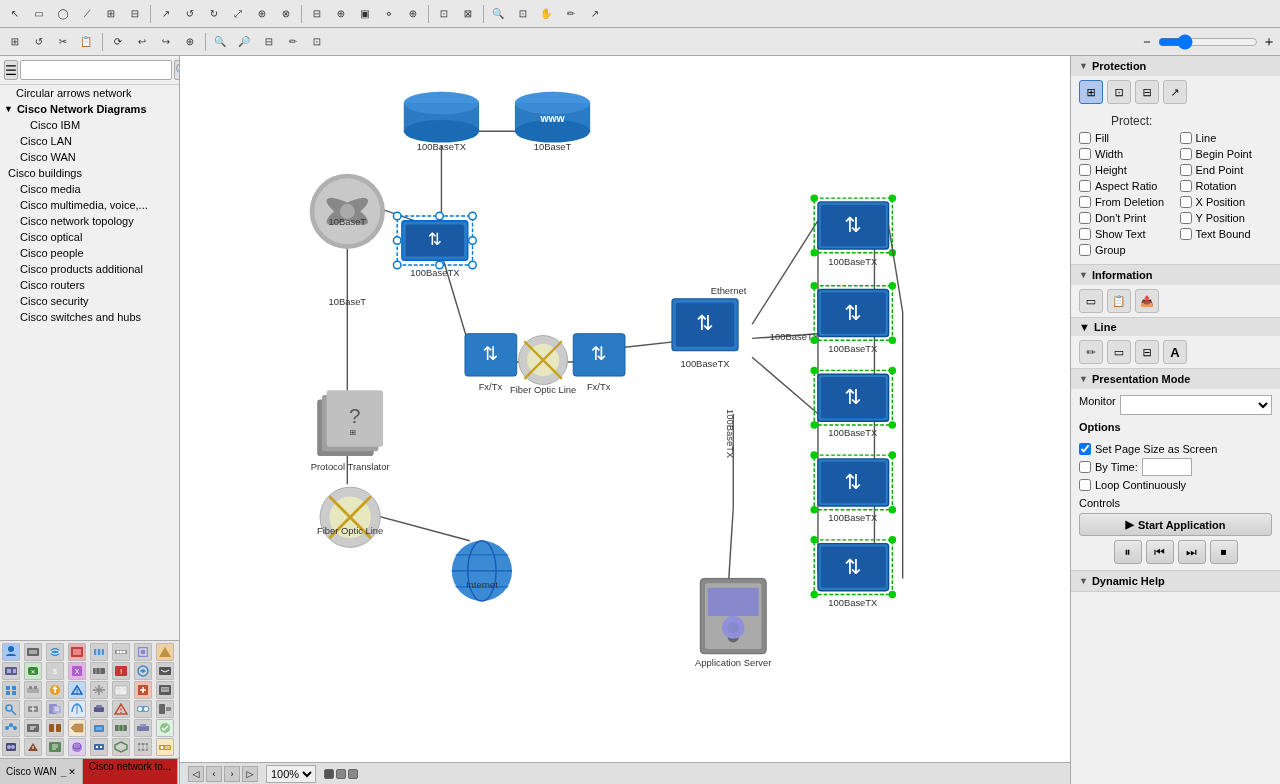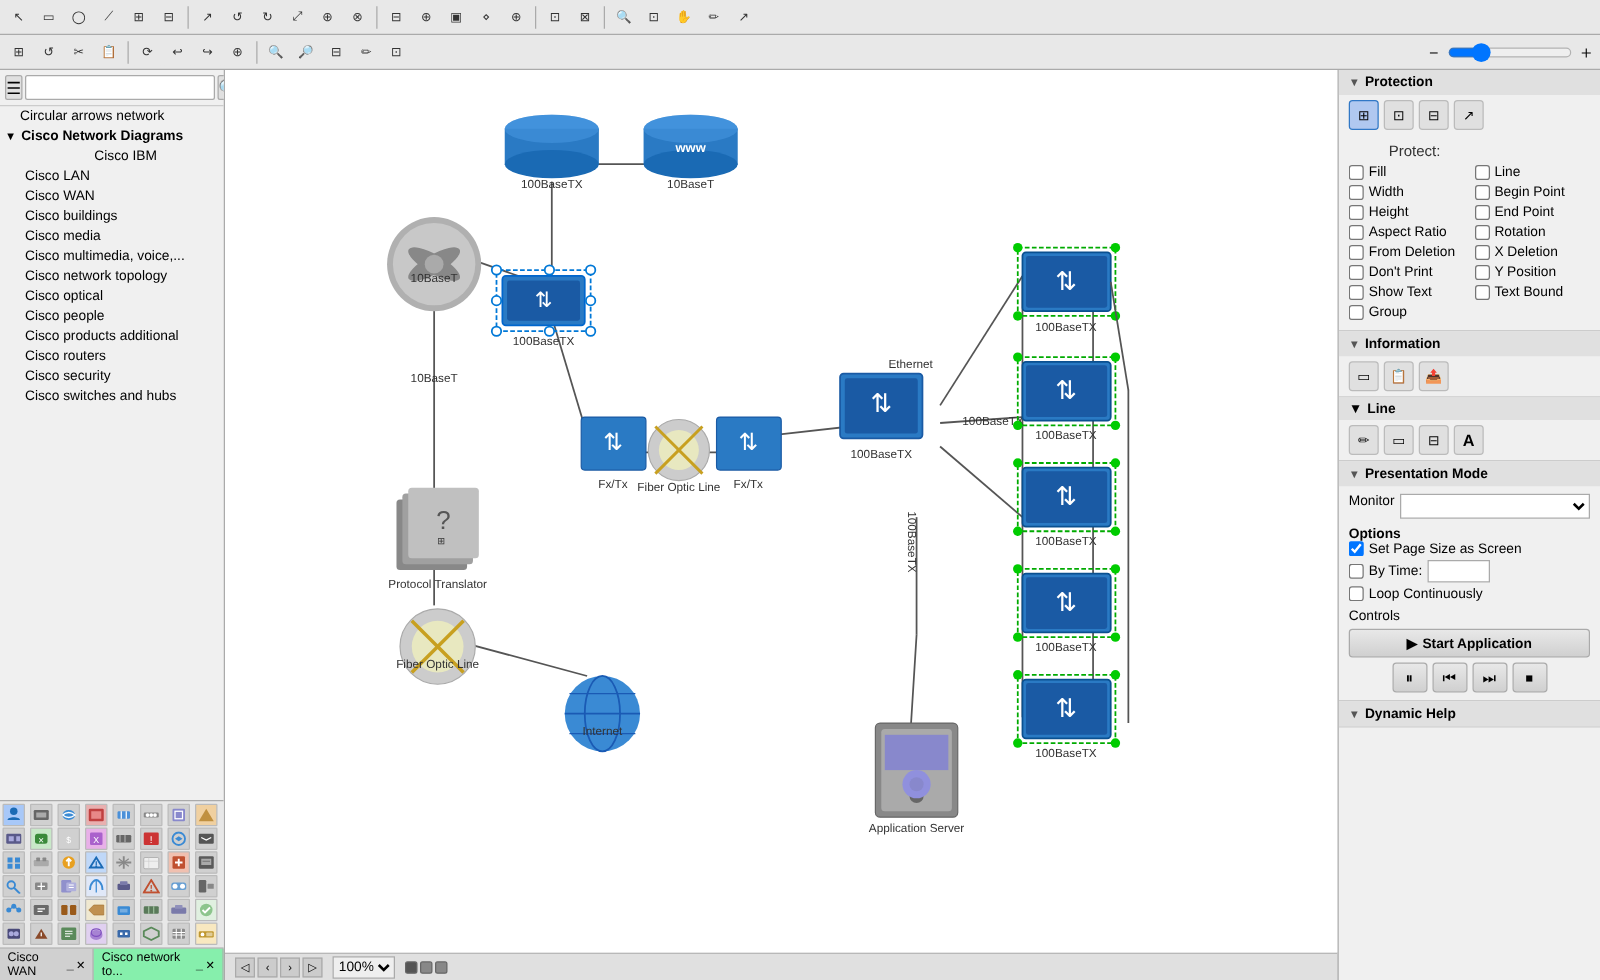--- a/index.html
+++ b/index.html
@@ -106,21 +106,21 @@
       border-top: 1px solid #aaa;
       background: #e0e0e0;
       height: 26px;
       flex-shrink: 0;
     }
     .bottom-tab {
       display: flex; align-items: center; gap: 2px;
       padding: 2px 6px; border-right: 1px solid #aaa;
       cursor: pointer; font-size: 10px; background: #d0d0d0;
     }
-    .bottom-tab.active { background: #86efac; }
+    .bottom-tab.active { background: #b91c1c; flex-direction: column; }
     .bottom-tab-close { font-size: 9px; cursor: pointer; }
 
     
     .tooltip-box {
       position: absolute;
       background: #ffffcc;
       border: 1px solid #999;
       padding: 2px 6px;
       font-size: 11px;
       pointer-events: none;
@@ -309,24 +309,24 @@
       <input type="text" class="sidebar-search-input" placeholder="" style="">
       <button class="sidebar-search-btn">🔍</button>
     </div>
 
     <div class="sidebar-tree">
       <div class="tree-item" style="padding-left:16px;">Circular arrows network</div>
       <div class="tree-group">
         <span class="tree-group-arrow">▼</span>
         <span>Cisco Network Diagrams</span>
       </div>
-      <div class="tree-item" style="padding-left:30px;text-align:center;">Cisco IBM</div>
+      <div class="tree-item" style="padding-left:30px;">Cisco IBM</div>
       <div class="tree-item" style="padding-left:20px;">Cisco LAN</div>
       <div class="tree-item" style="padding-left:20px;">Cisco WAN</div>
-      <div class="tree-item" style="padding-left:20px;">Cisco buildings</div>
+      <div class="tree-item" style="padding-left:8px;">Cisco buildings</div>
       <div class="tree-item" style="padding-left:20px;">Cisco media</div>
       <div class="tree-item" style="padding-left:20px;">Cisco multimedia, voice,...</div>
       <div class="tree-item" style="padding-left:20px;">Cisco network topology</div>
       <div class="tree-item" style="padding-left:20px;">Cisco optical</div>
       <div class="tree-item" style="padding-left:20px;">Cisco people</div>
       <div class="tree-item" style="padding-left:20px;">Cisco products additional</div>
       <div class="tree-item" style="padding-left:20px;">Cisco routers</div>
       <div class="tree-item" style="padding-left:20px;">Cisco security</div>
       <div class="tree-item" style="padding-left:20px;">Cisco switches and hubs</div>
     </div>
@@ -967,21 +967,21 @@
             <span>Rotation</span>
           </div>
         </div>
         <div class="checkbox-grid">
           <div class="checkbox-row">
             <input type="checkbox" style="">
             <span>From Deletion</span>
           </div>
           <div class="checkbox-row">
             <input type="checkbox" style="">
-            <span>X Deletion</span>
+            <span>X Position</span>
           </div>
           <div class="checkbox-row">
             <input type="checkbox" style="">
             <span>Don't Print</span>
           </div>
           <div class="checkbox-row">
             <input type="checkbox" style="">
             <span>Y Position</span>
           </div>
           <div class="checkbox-row">
@@ -1030,21 +1030,21 @@
         <span class="arrow">▼</span>
         <span>Presentation Mode</span>
       </div>
       <div class="panel-section-content">
         <div class="monitor-row">
           <span>Monitor</span>
           <select class="monitor-select">
             <option></option>
           </select>
         </div>
-        <div style="margin-bottom:0; font-weight:bold; font-size:11px;">Options</div>
+        <div style="margin-bottom:10px; font-weight:bold; font-size:11px;">Options</div>
         <div class="option-row">
           <input type="checkbox" checked="" style="">
           <span>Set Page Size as Screen</span>
         </div>
         <div class="option-row">
           <input type="checkbox" style="">
           <span>By Time:</span>
           <input type="text" value="" style="">
         </div>
         <div class="option-row">

